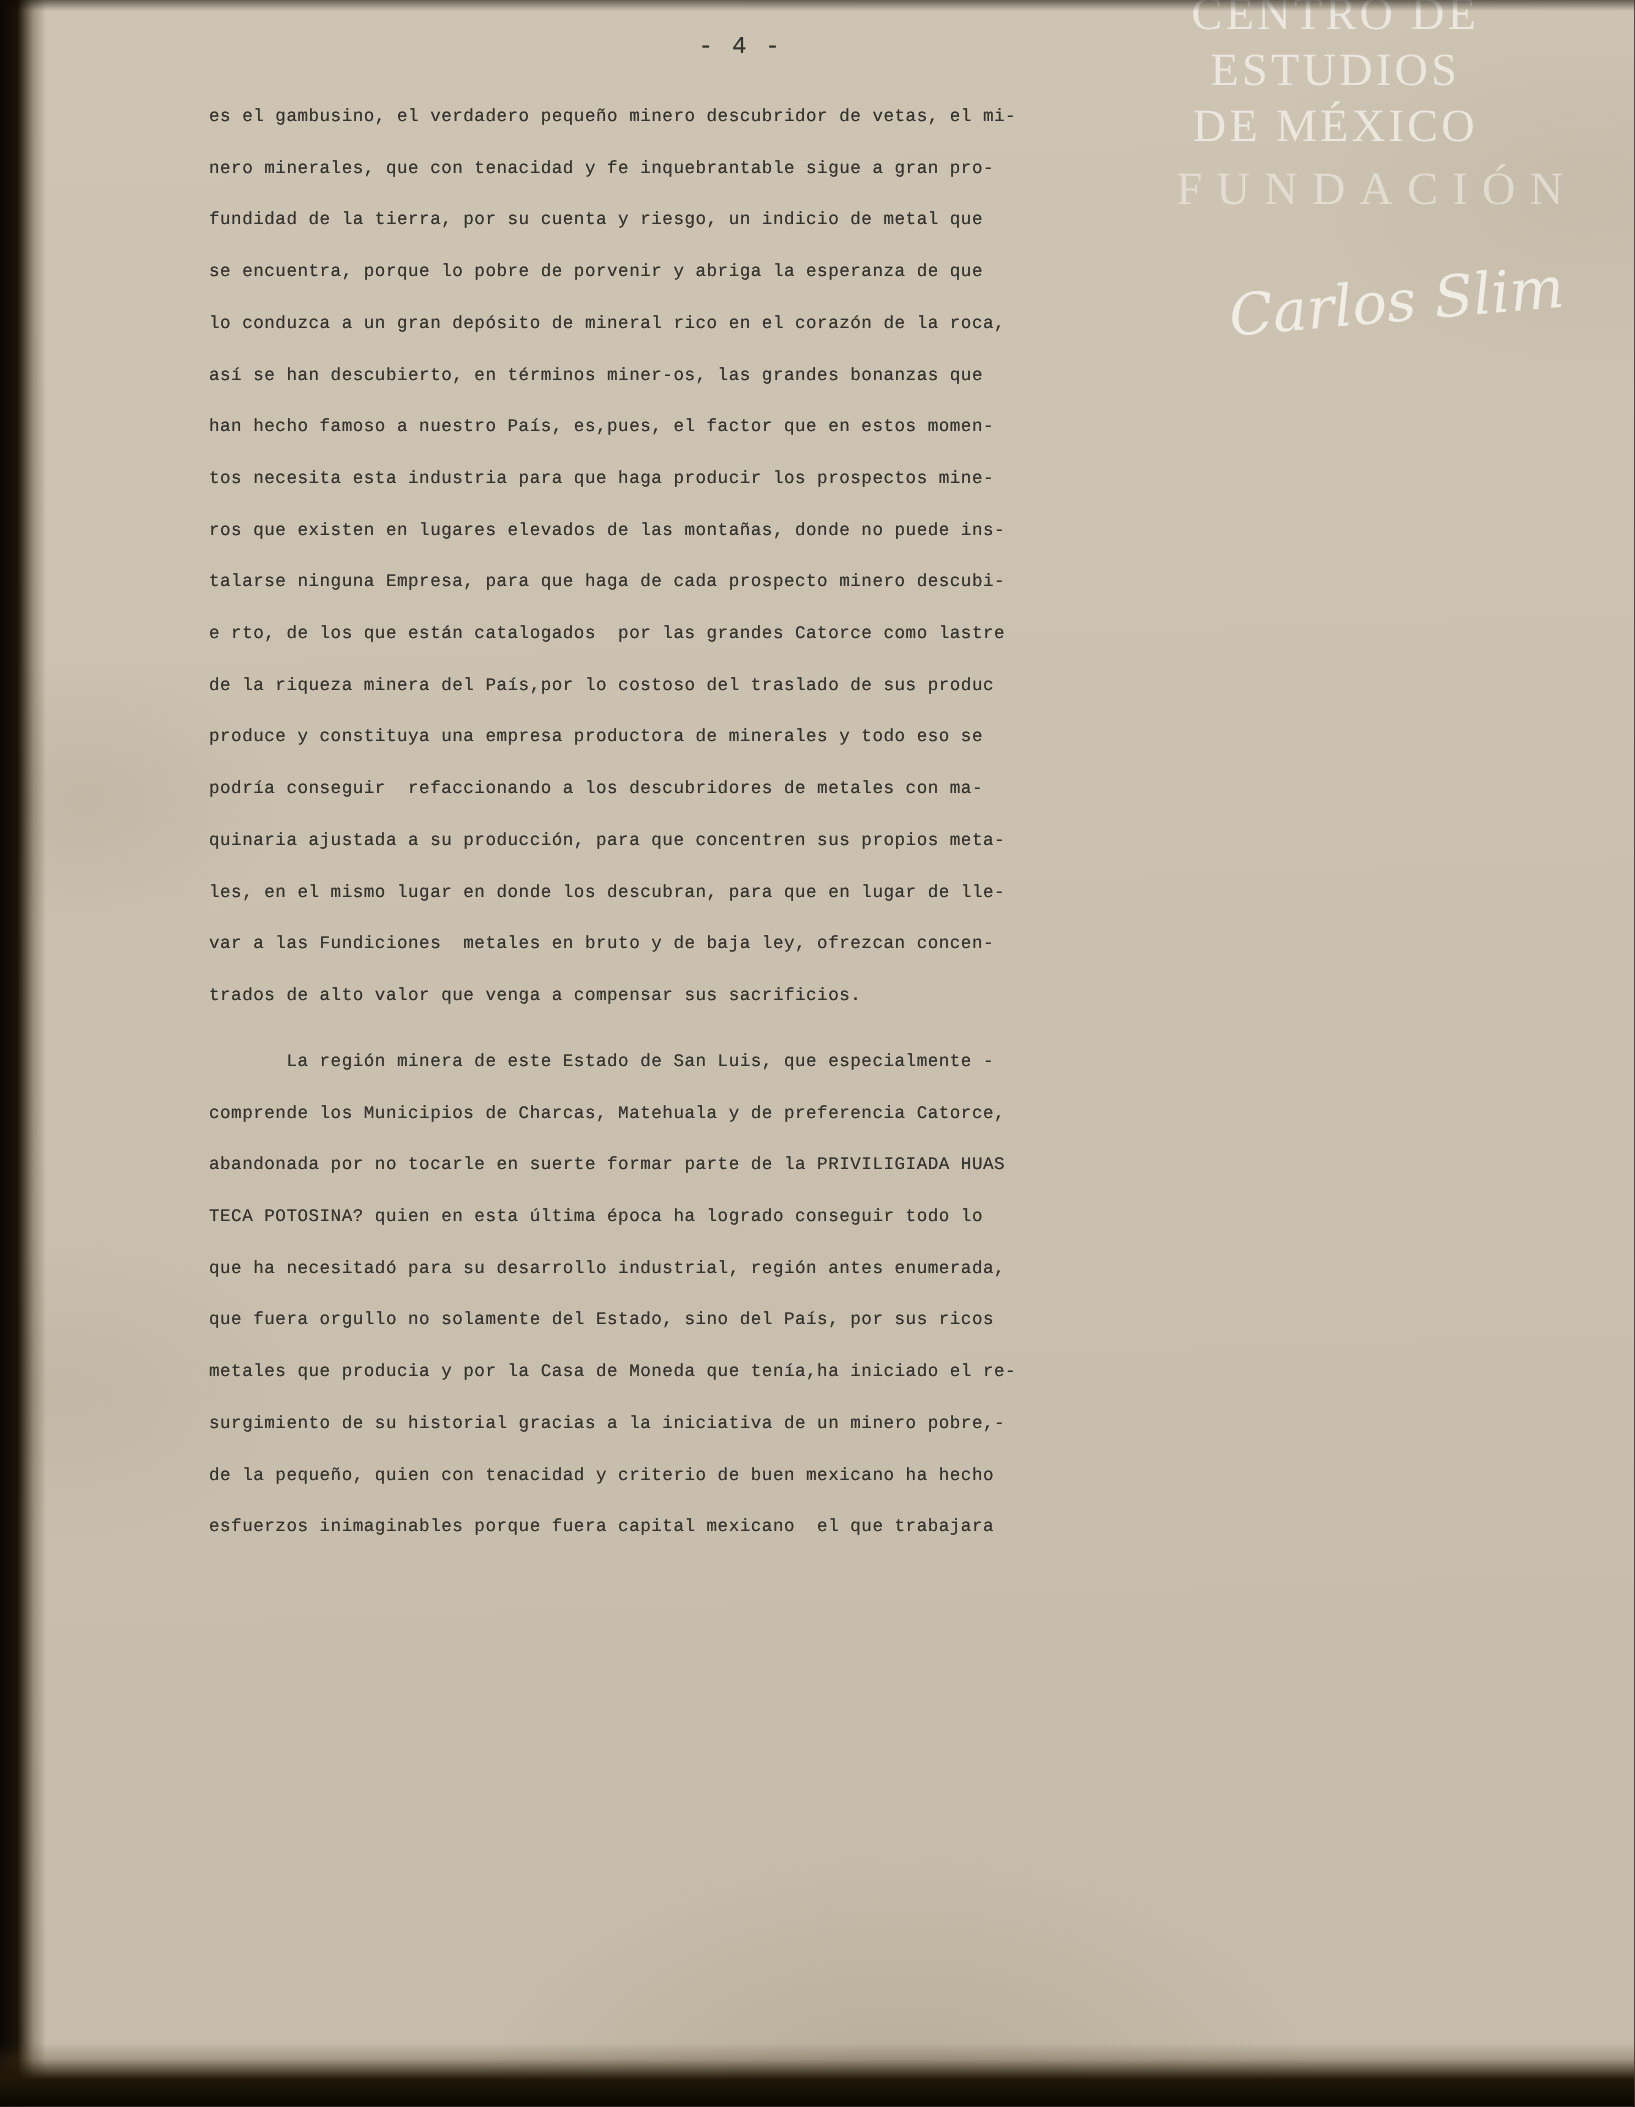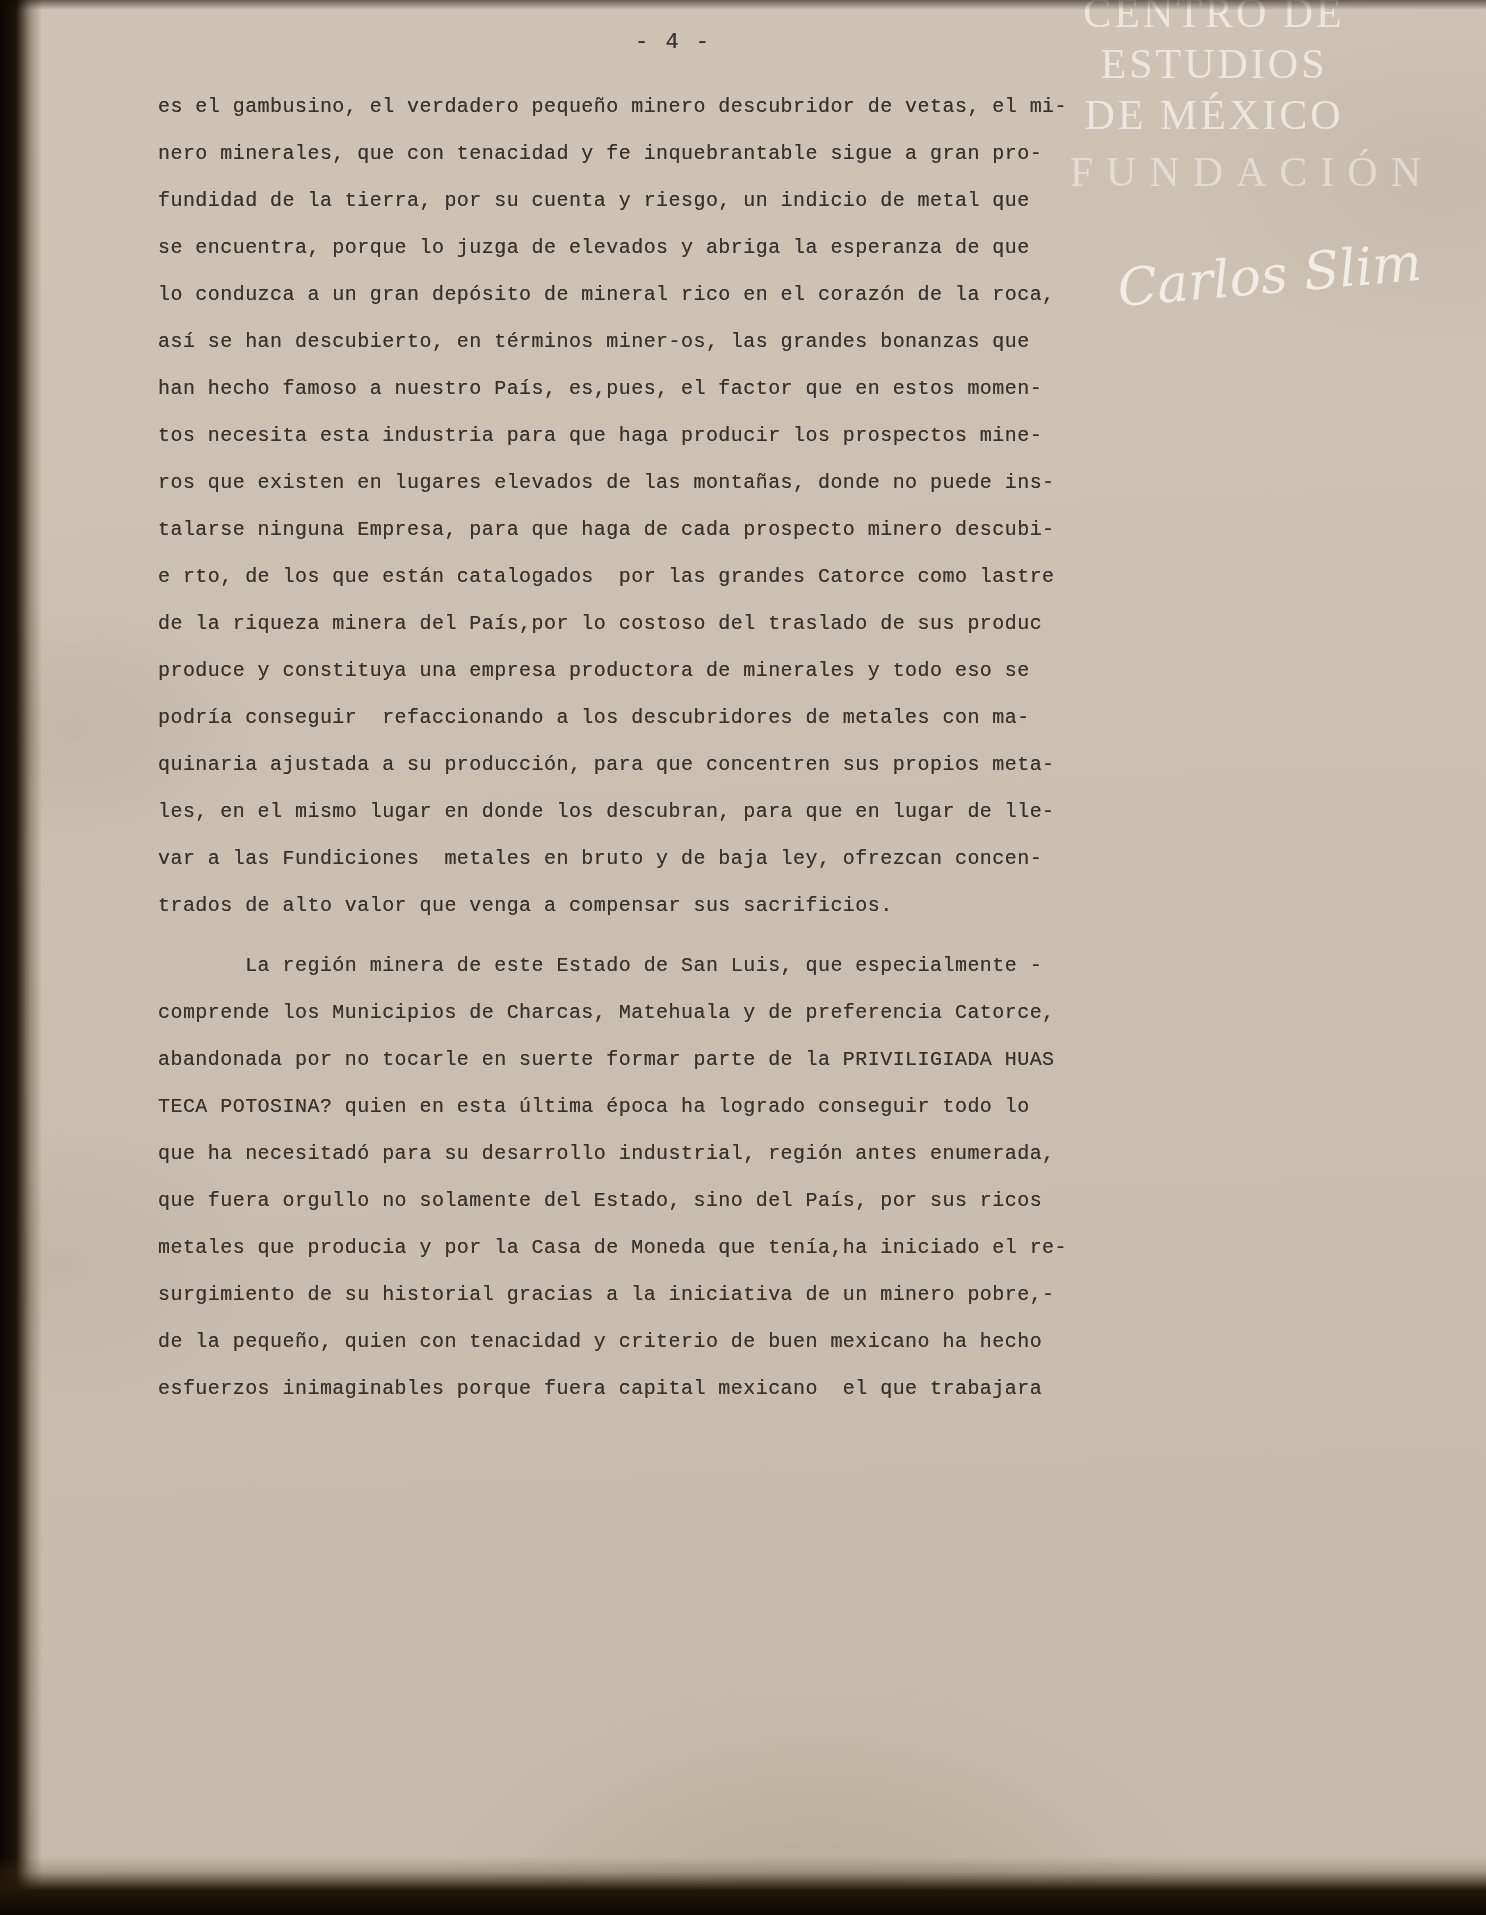--- a/index.html
+++ b/index.html
@@ -35,22 +35,23 @@
     position:absolute; left:158px; top:30px; width:1060px; z-index:2;
     color:#35332d;
     text-shadow:0 0 0.6px rgba(42,40,35,0.65);
   }
   .page-number {
     width:1030px;
     font-size:22px; letter-spacing:2px; text-align:center;
     margin-bottom:28px;
   }
   .text-line {
-    font-size:20px; line-height:47px; letter-spacing:0.45px;
+    font-size:16px; line-height:47px; letter-spacing:0.45px;
     white-space:pre;
+    margin-left:32px;
   }
   .para2 { margin-top:13px; }
   .watermark {
     position:absolute; top:-12px; right:52px; width:440px; z-index:5;
     text-align:center;
     font-family:"Liberation Serif", serif;
     color:rgba(243,240,233,0.80);
     pointer-events:none;
   }
   .wm-line { font-size:42px; line-height:51px; letter-spacing:3px; }
@@ -74,21 +75,21 @@
 
 <div class="paper"></div>
 
 <main class="text-block">
   <div class="page-number">- 4 -</div>
   <div class="paragraph">
 
   <div class="text-line">es el gambusino, el verdadero pequeño minero descubridor de vetas, el mi-</div>
       <div class="text-line">nero minerales, que con tenacidad y fe inquebrantable sigue a gran pro-</div>
       <div class="text-line">fundidad de la tierra, por su cuenta y riesgo, un indicio de metal que</div>
-      <div class="text-line">se encuentra, porque lo juzga de elevados y abriga la esperanza de que</div>
+      <div class="text-line">se encuentra, porque lo pobre de porvenir y abriga la esperanza de que</div>
       <div class="text-line">lo conduzca a un gran depósito de mineral rico en el corazón de la roca,</div>
       <div class="text-line">así se han descubierto, en términos miner-os, las grandes bonanzas que</div>
       <div class="text-line">han hecho famoso a nuestro País, es,pues, el factor que en estos momen-</div>
       <div class="text-line">tos necesita esta industria para que haga producir los prospectos mine-</div>
       <div class="text-line">ros que existen en lugares elevados de las montañas, donde no puede ins-</div>
       <div class="text-line">talarse ninguna Empresa, para que haga de cada prospecto minero descubi-</div>
       <div class="text-line">e rto, de los que están catalogados  por las grandes Catorce como lastre</div>
       <div class="text-line">de la riqueza minera del País,por lo costoso del traslado de sus produc</div>
       <div class="text-line">produce y constituya una empresa productora de minerales y todo eso se</div>
       <div class="text-line">podría conseguir  refaccionando a los descubridores de metales con ma-</div>

